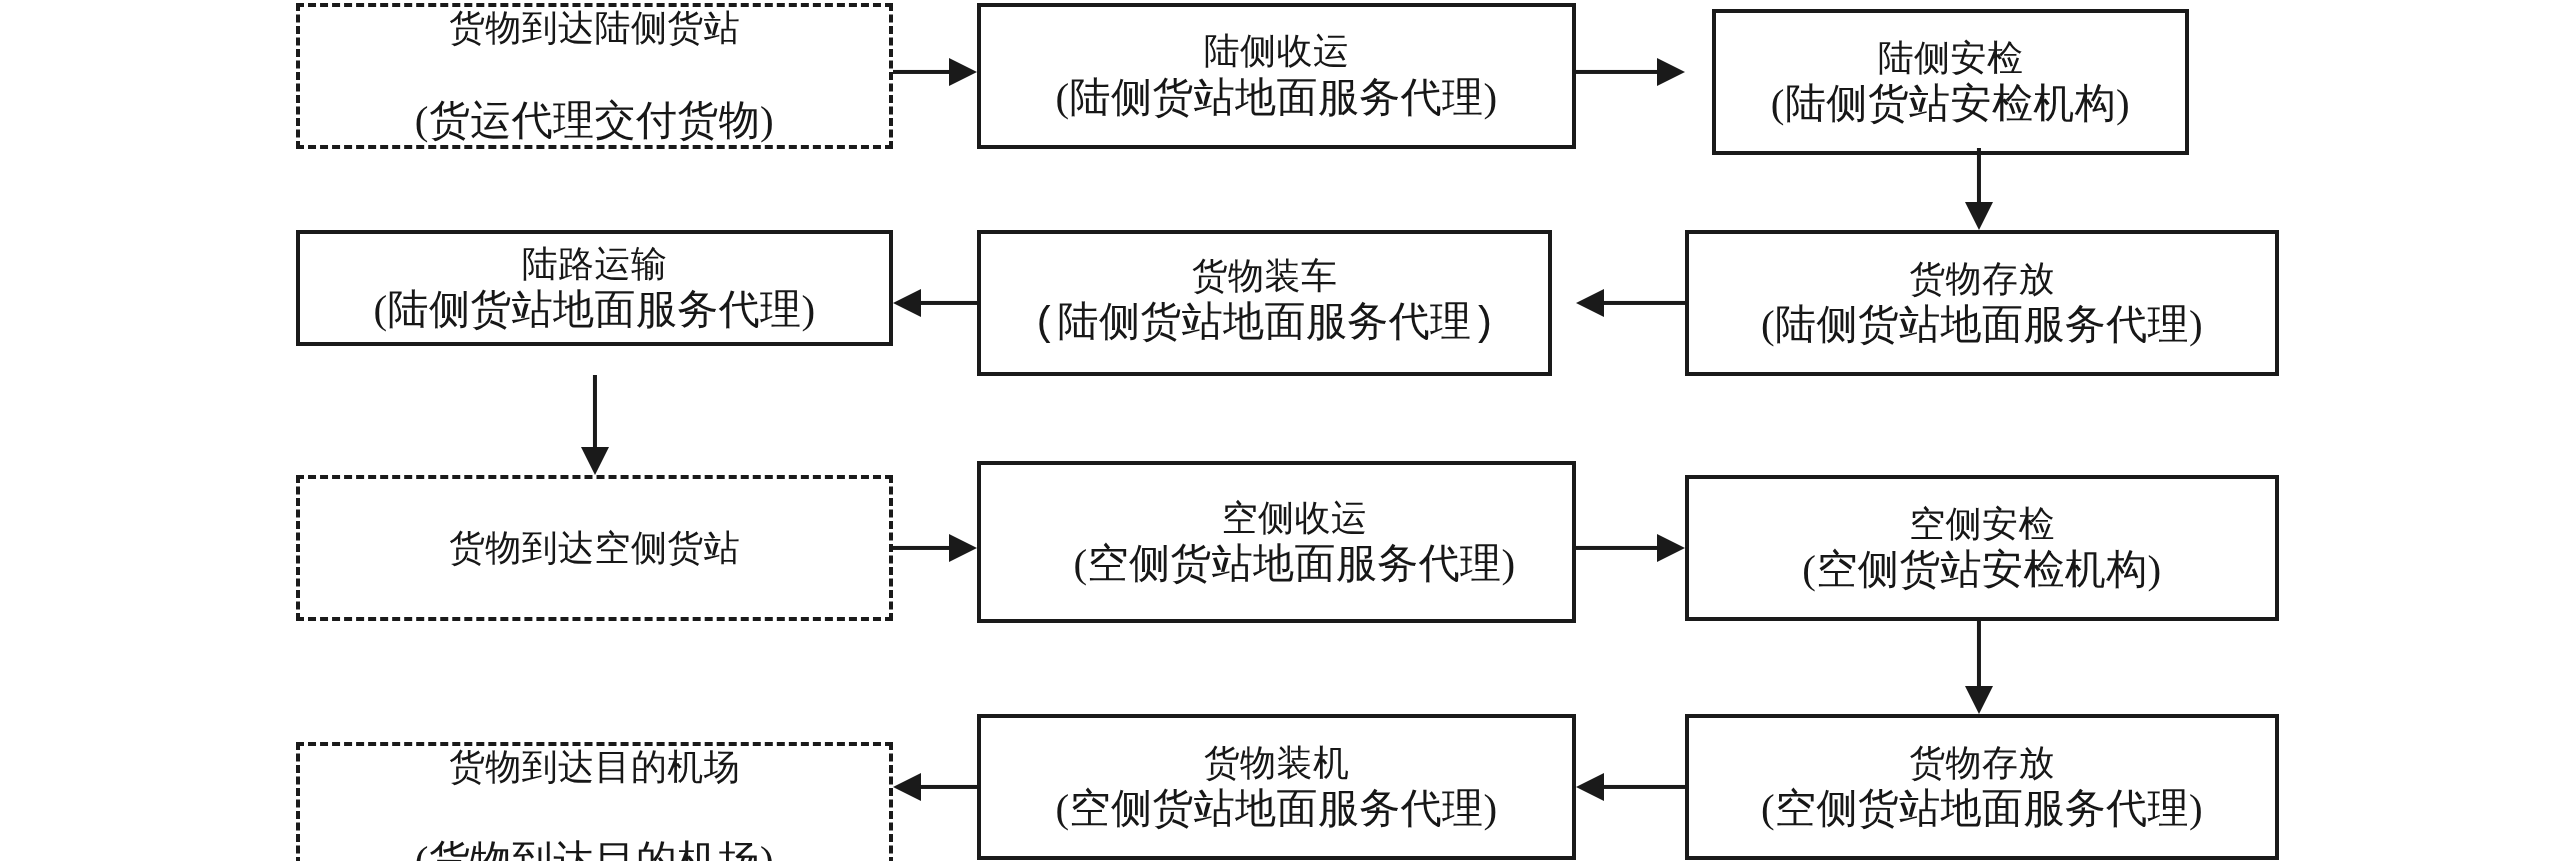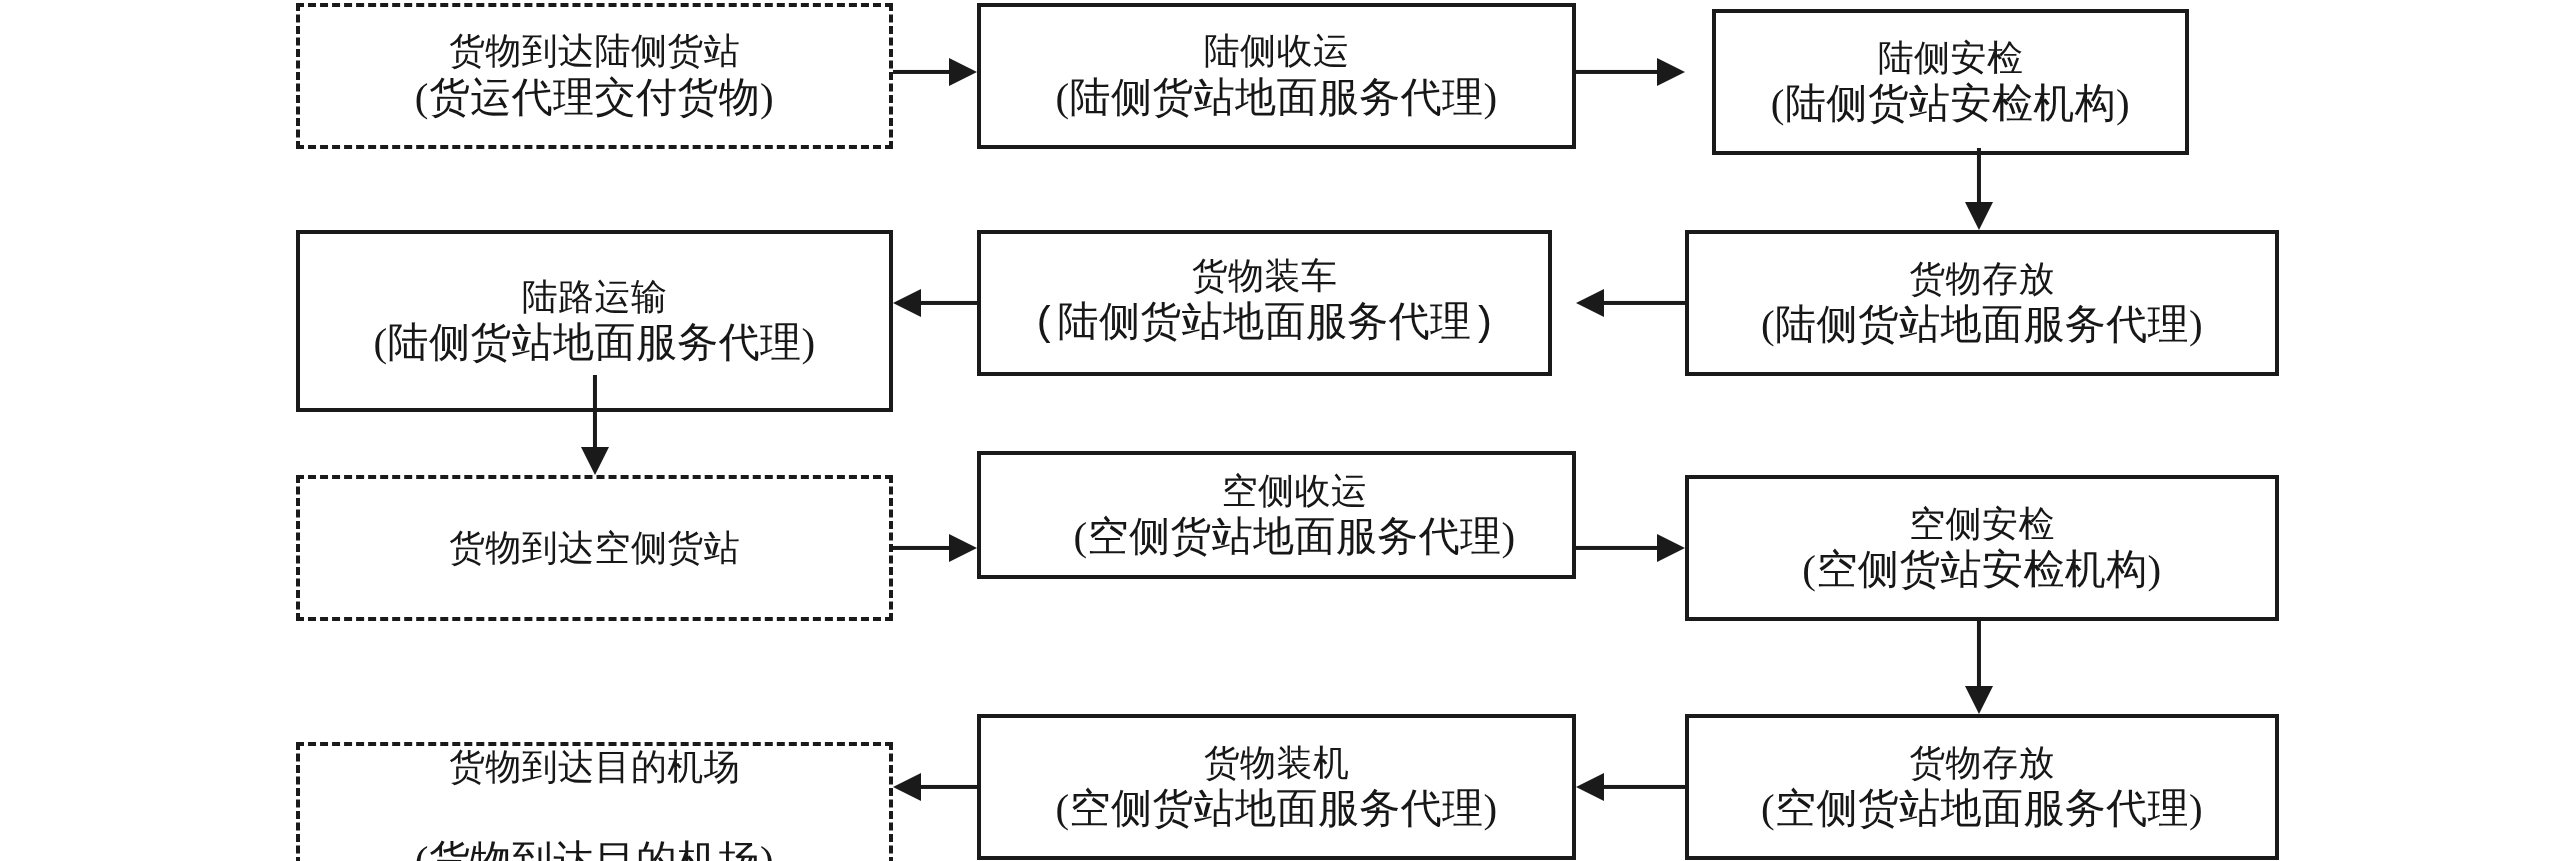--- a/index.html
+++ b/index.html
@@ -84,21 +84,21 @@
     border-left: 14px solid transparent;
     border-right: 14px solid transparent;
     border-top: 28px solid #1a1a1a;
   }
 </style>
 </head>
 <body>
 
 <div id="canvas">
 
-  <div class="node dashed" style="left:296px; top:2.5px; width:597px; height:146px;">
+  <div class="node dashed" style="left:296px; top:2.5px; width:597px; height:146px;justify-content:space-between;">
     <span class="ln">货物到达陆侧货站</span>
     <span class="ln sub">(货运代理交付货物)</span>
   </div>
 
   <div class="conn" style="left:893px; top:43px; width:84px; height:57px;">
     <span class="shaft-h" style="left:0; width:61px;"></span>
     <span class="head right" style="left:56px; top:14.7px;"></span>
   </div>
 
   <div class="node solid" style="left:977px; top:2.5px; width:599px; height:146px;">
@@ -114,21 +114,21 @@
   <div class="node solid" style="left:1685px; top:9px; width:477px; height:146px;margin-left:27px;">
     <span class="ln">陆侧安检</span>
     <span class="ln sub">(陆侧货站安检机构)</span>
   </div>
 
   <div class="conn" style="left:1950px; top:148px; width:57px; height:82px;">
     <span class="shaft-v" style="top:0; height:59px;"></span>
     <span class="head down" style="left:14.7px; top:54px;"></span>
   </div>
 
-  <div class="node solid" style="left:296px; top:230px; width:597px; height:182px;">
+  <div class="node solid" style="left:296px; top:230px; width:597px; height:116px;">
     <span class="ln">陆路运输</span>
     <span class="ln sub">(陆侧货站地面服务代理)</span>
   </div>
 
   <div class="conn" style="left:893px; top:274px; width:84px; height:57px;">
     <span class="shaft-h" style="right:0; width:61px;"></span>
     <span class="head left" style="left:0; top:14.7px;"></span>
   </div>
 
   <div class="node solid" style="left:977px; top:230px; width:575px; height:146px;font-family:Liberation Mono, monospace;">
@@ -153,21 +153,21 @@
 
   <div class="node dashed" style="left:296px; top:475px; width:597px; height:146px;justify-content:center;">
     <span class="ln">货物到达空侧货站</span>
   </div>
 
   <div class="conn" style="left:893px; top:519px; width:84px; height:57px;">
     <span class="shaft-h" style="left:0; width:61px;"></span>
     <span class="head right" style="left:56px; top:14.7px;"></span>
   </div>
 
-  <div class="node solid" style="left:977px; top:451px; width:599px; height:128px;padding-left:36px;">
+  <div class="node solid" style="left:977px; top:461px; width:599px; height:162px;padding-left:36px;">
     <span class="ln">空侧收运</span>
     <span class="ln sub">(空侧货站地面服务代理)</span>
   </div>
 
   <div class="conn" style="left:1576px; top:519px; width:109px; height:57px;">
     <span class="shaft-h" style="left:0; width:86px;"></span>
     <span class="head right" style="left:81px; top:14.7px;"></span>
   </div>
 
   <div class="node solid" style="left:1685px; top:475px; width:594px; height:146px;">

